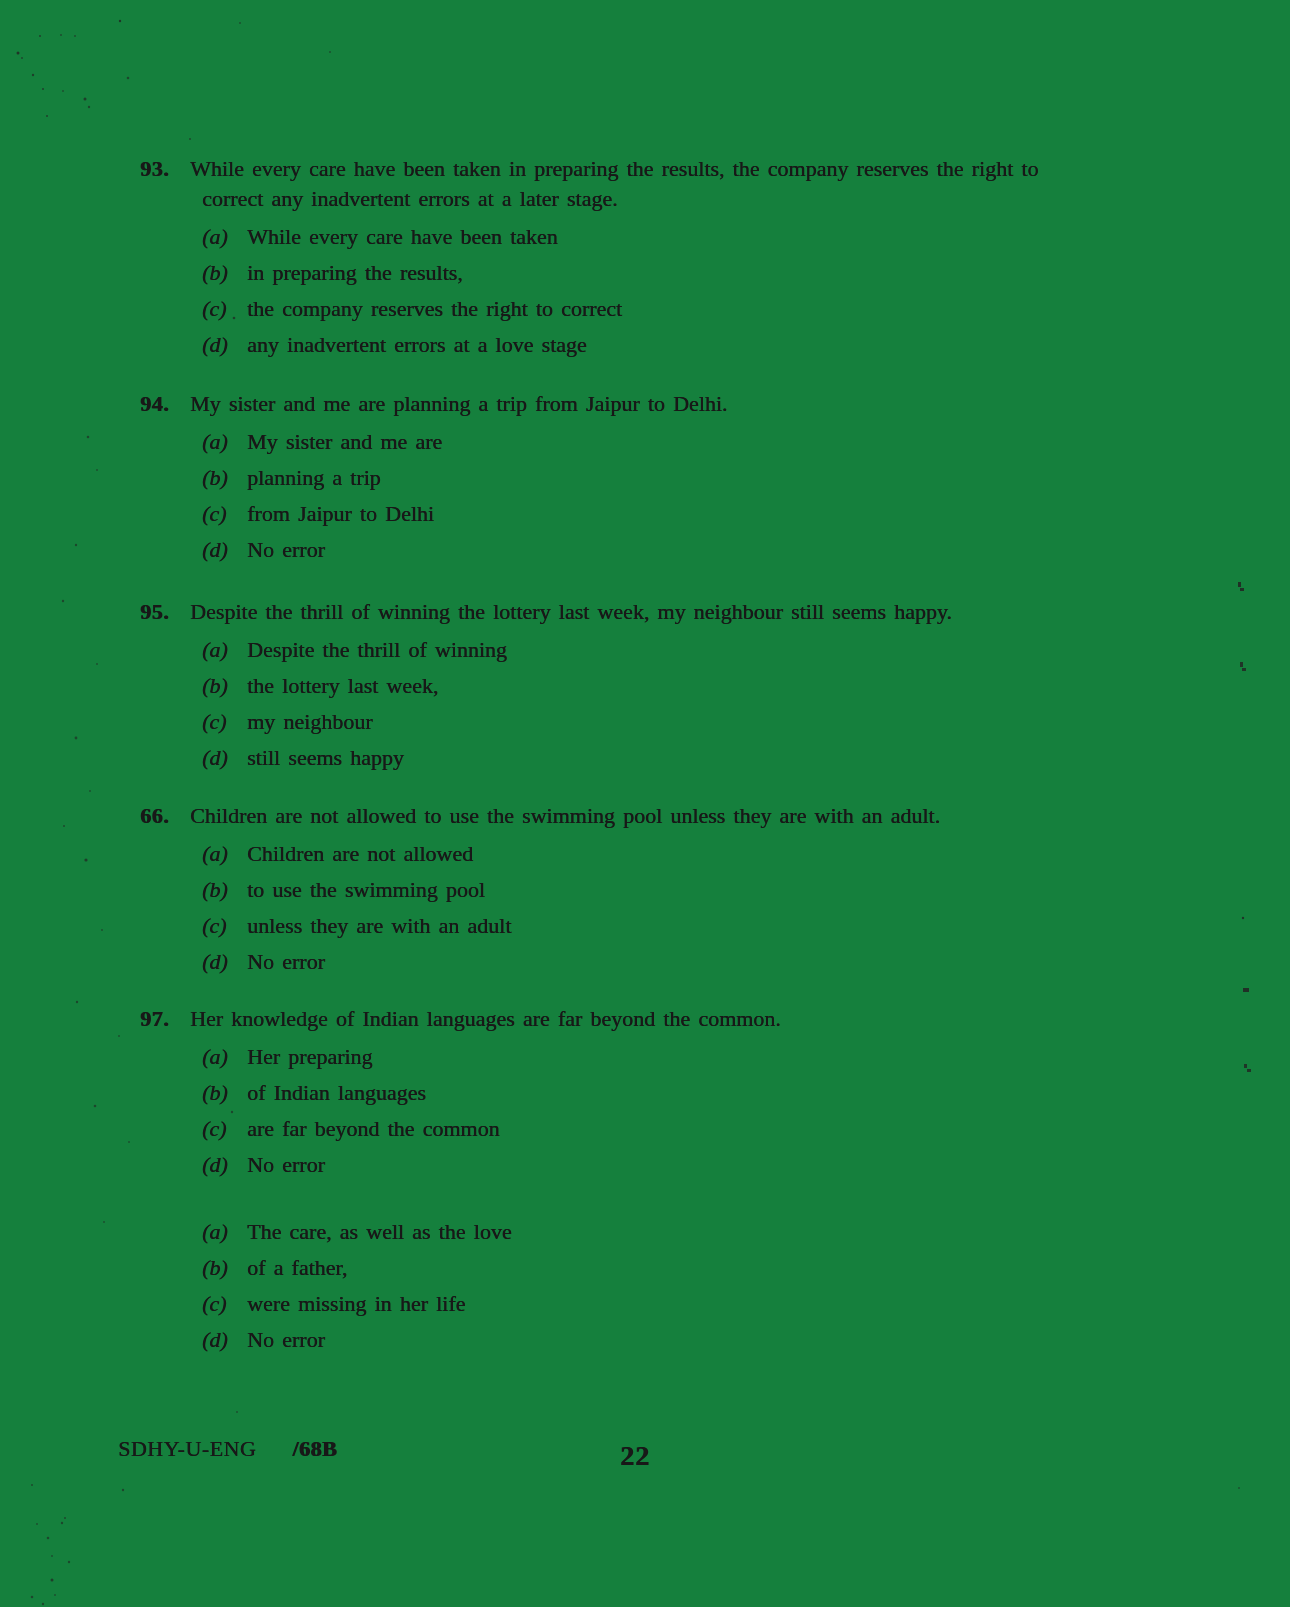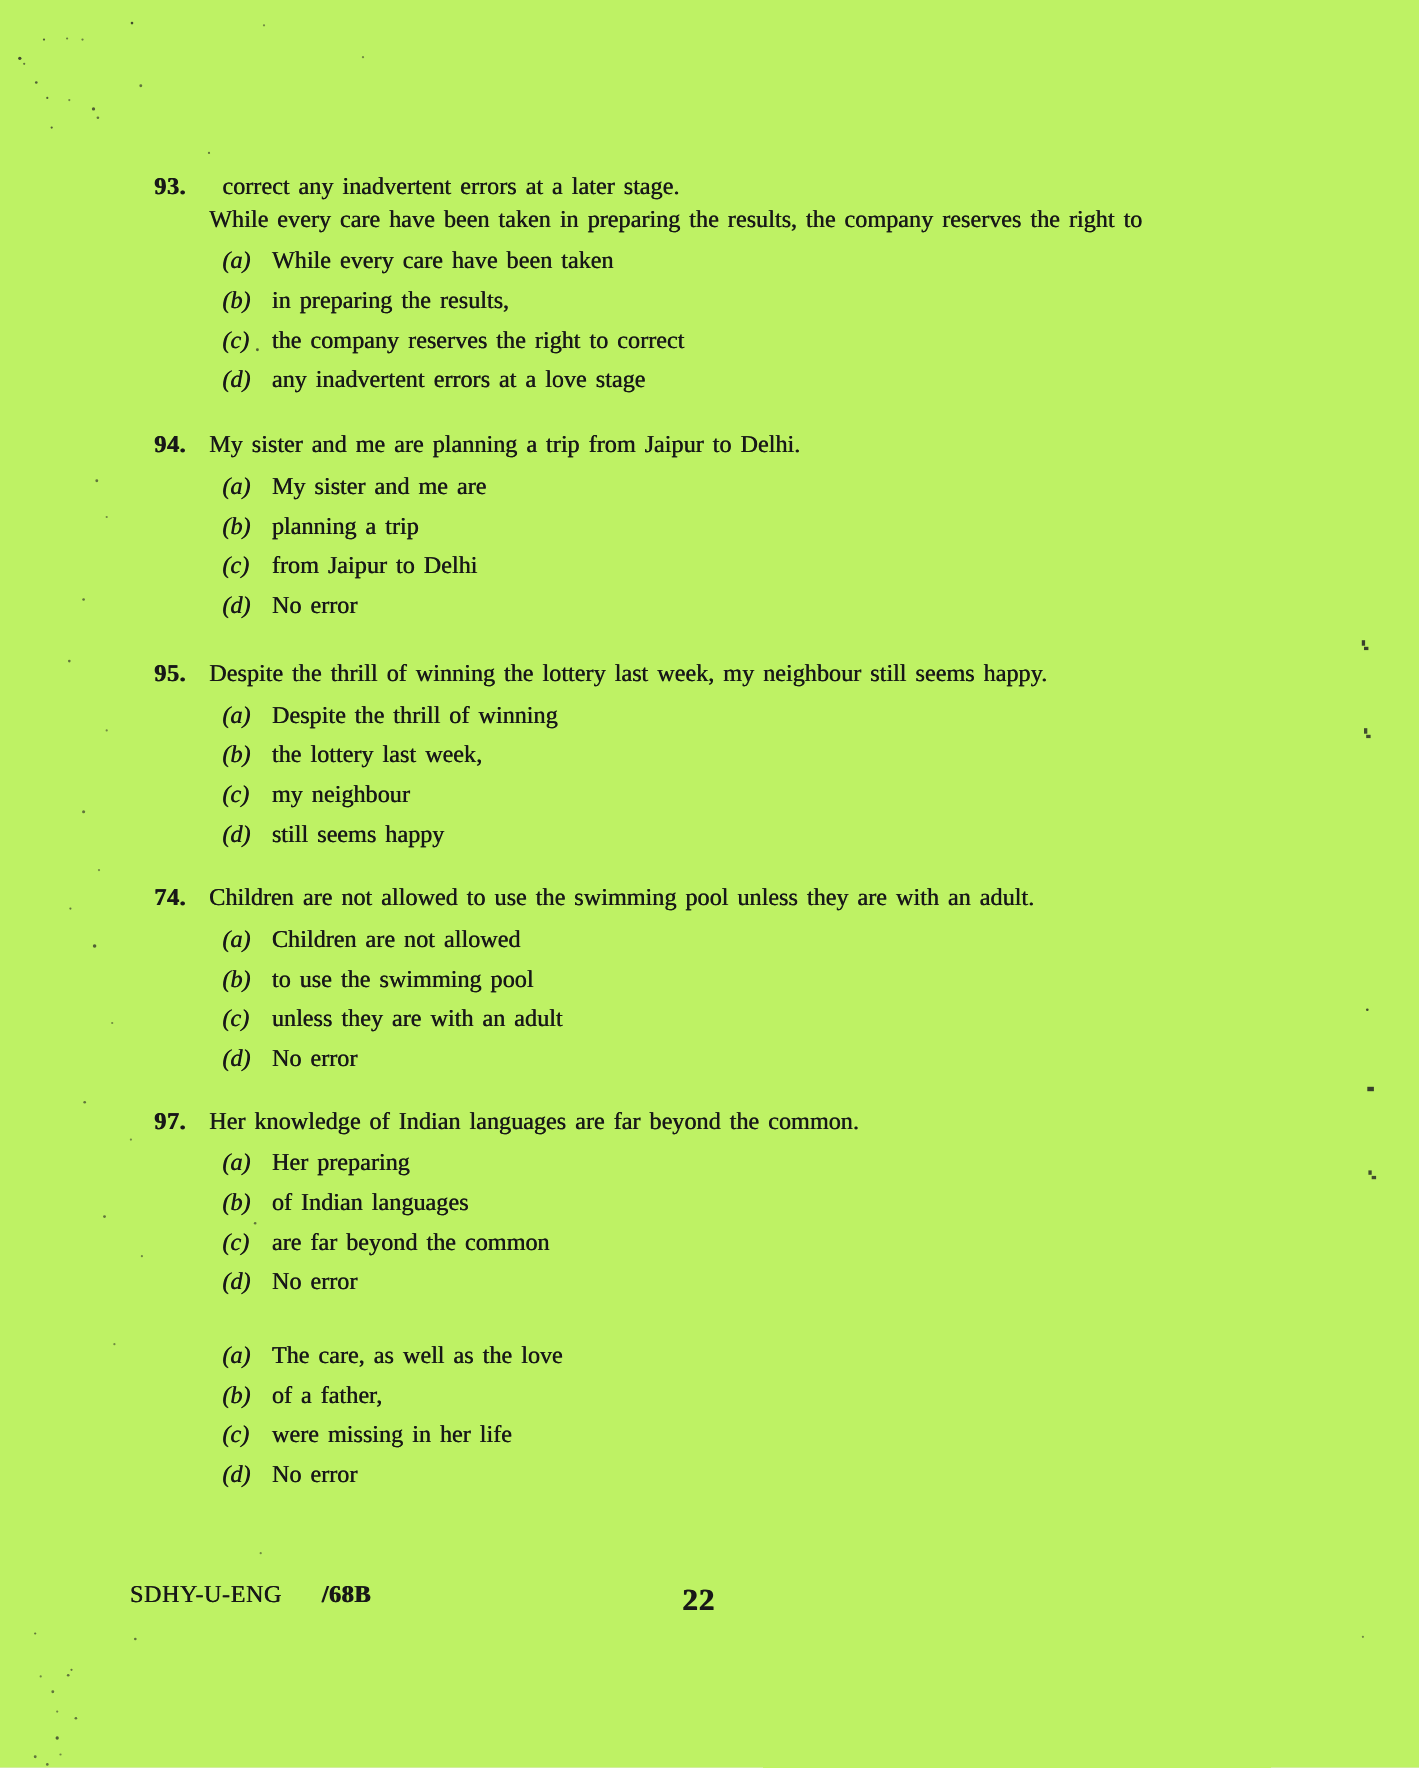--- a/index.html
+++ b/index.html
@@ -1,20 +1,20 @@
 <!DOCTYPE html>
 <html><head>
 <meta charset="utf-8">
 <style>
   html, body { margin: 0; padding: 0; background: #e8e8e8; }
   #page {
     position: relative;
     width: 1290px;
     height: 1607px;
-    background: #bef264;
+    background: #15803d;
     overflow: hidden;
     font-family: "Liberation Serif", "DejaVu Serif", serif;
     color: #181818;
   }
   
   .question {
     position: absolute;
     left: 140px;
     width: 1100px;
     font-size: 22px;
@@ -130,22 +130,22 @@
       <circle cx="55" cy="1595" r="1" opacity="0.5"></circle>
       <circle cx="32" cy="1597" r="1.3" opacity="0.6"></circle>
       <circle cx="43" cy="1604" r="1.2" opacity="0.6"></circle>
     </g>
   </svg>
 
   <section class="question" style="top:154px">
     <div class="q-header">
       <div class="q-num">93.</div>
       <div class="q-lines">
+        <div class="q-line">While every care have been taken in preparing the results, the company reserves the right to</div>
         <div class="q-line cont">correct any inadvertent errors at a later stage.</div>
-        <div class="q-line">While every care have been taken in preparing the results, the company reserves the right to</div>
       </div>
     </div>
     <div class="options">
       <div class="opt first">
         <span class="opt-letter">(a)</span>
         <span class="opt-text">While every care have been taken</span>
       </div>
       <div class="opt">
         <span class="opt-letter">(b)</span>
         <span class="opt-text">in preparing the results,</span>
@@ -210,21 +210,21 @@
       </div>
       <div class="opt">
         <span class="opt-letter">(d)</span>
         <span class="opt-text">still seems happy</span>
       </div>
     </div>
   </section>
 
   <section class="question" style="top:801px">
     <div class="q-header">
-      <div class="q-num">74.</div>
+      <div class="q-num">66.</div>
       <div class="q-lines">
         <div class="q-line">Children are not allowed to use the swimming pool unless they are with an adult.</div>
       </div>
     </div>
     <div class="options">
       <div class="opt first">
         <span class="opt-letter">(a)</span>
         <span class="opt-text">Children are not allowed</span>
       </div>
       <div class="opt">

